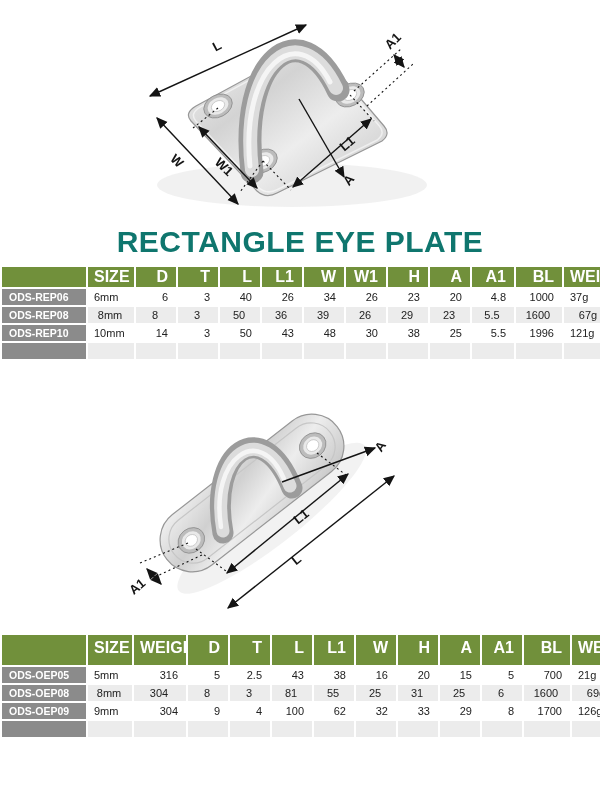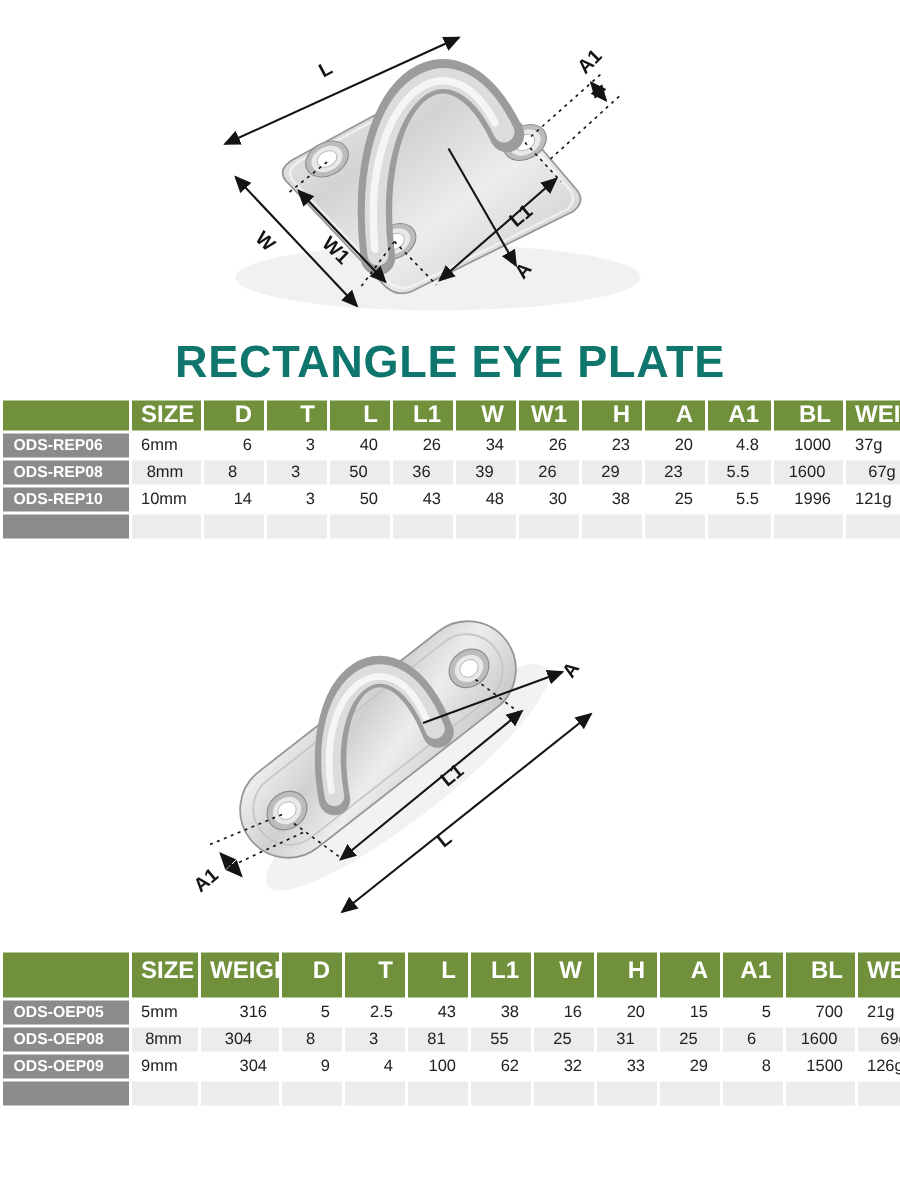--- a/index.html
+++ b/index.html
@@ -333,21 +333,21 @@
         <td class="lft">9mm</td>
         <td>304</td>
         <td>9</td>
         <td>4</td>
         <td>100</td>
         <td>62</td>
         <td>32</td>
         <td>33</td>
         <td>29</td>
         <td>8</td>
-        <td>1500</td>
+        <td>1700</td>
         <td class="lft">126g</td>
       </tr>
       <tr class="empty-row">
         <th class="row-label"></th>
         <td></td>
           <td></td>
         <td></td>
           <td></td>
         <td></td>
           <td></td>

